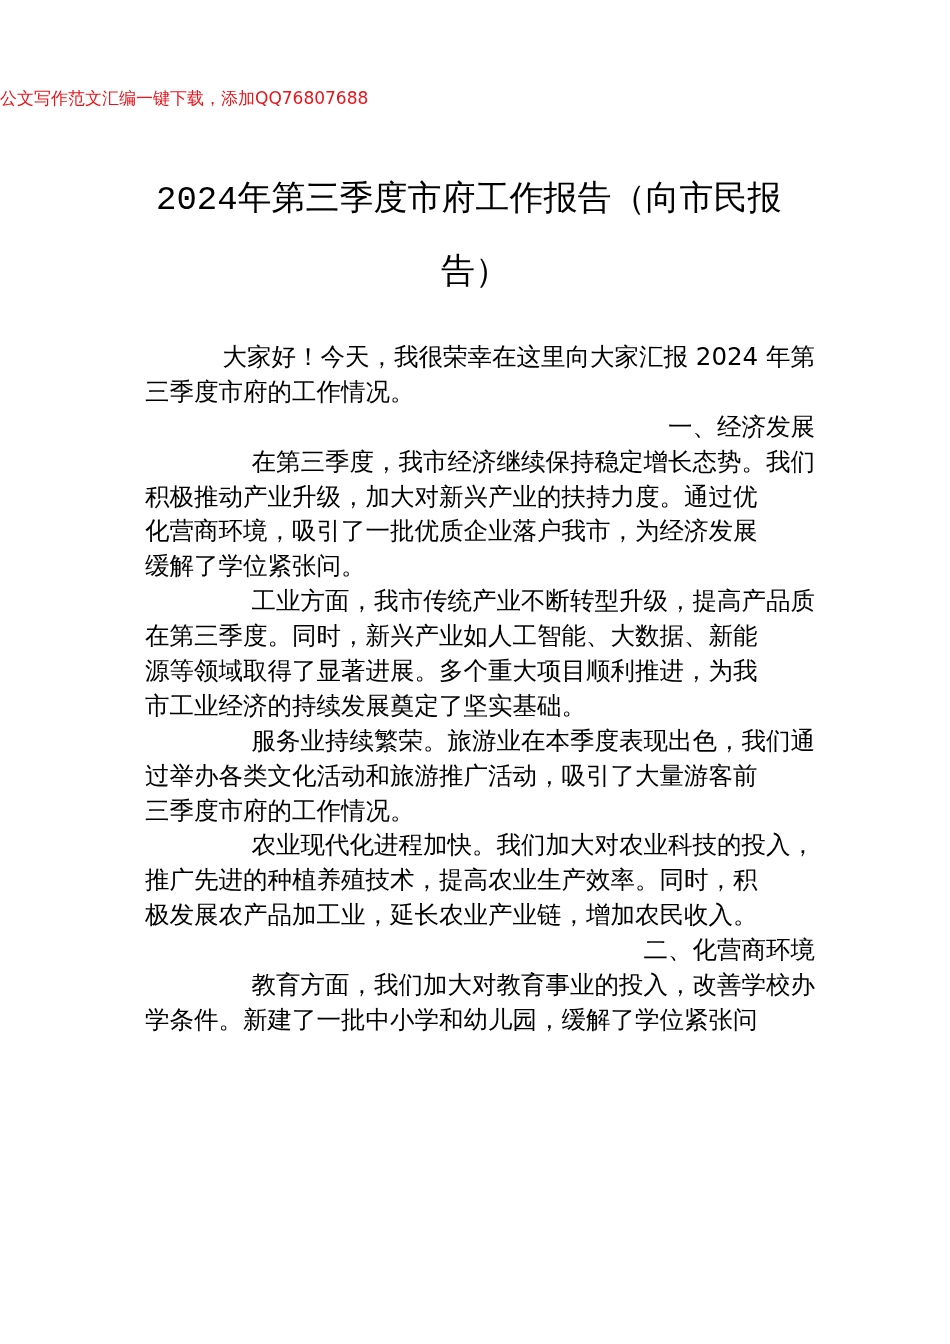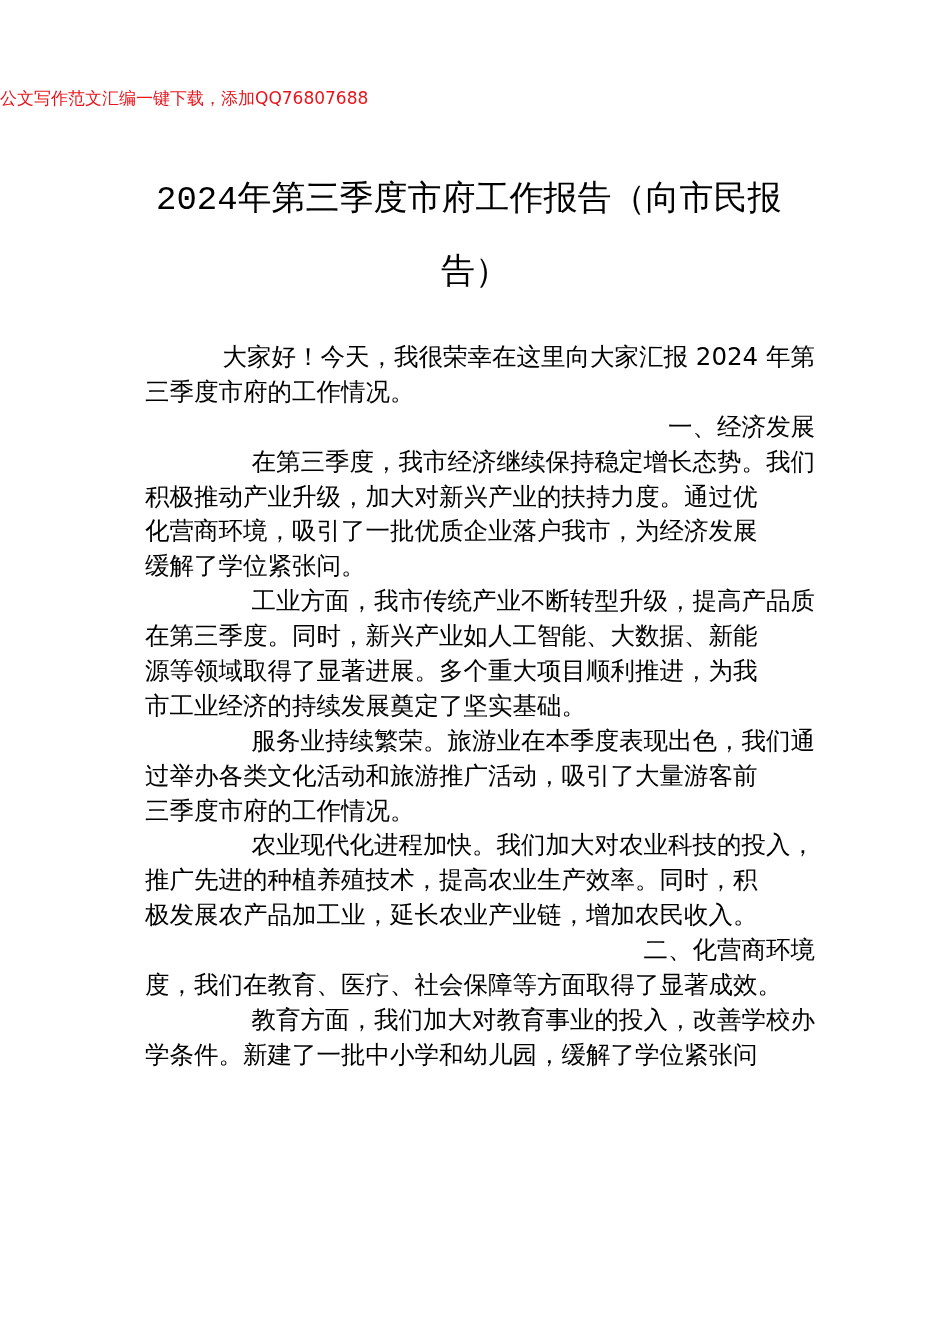--- a/index.html
+++ b/index.html
@@ -81,17 +81,16 @@
     <div class="line">在第三季度。同时，新兴产业如人工智能、大数据、新能</div>
     <div class="line">源等领域取得了显著进展。多个重大项目顺利推进，为我</div>
     <div class="line">市工业经济的持续发展奠定了坚实基础。</div>
     <div class="line indent">服务业持续繁荣。旅游业在本季度表现出色，我们通</div>
     <div class="line">过举办各类文化活动和旅游推广活动，吸引了大量游客前</div>
     <div class="line">三季度市府的工作情况。</div>
     <div class="line indent">农业现代化进程加快。我们加大对农业科技的投入，</div>
     <div class="line">推广先进的种植养殖技术，提高农业生产效率。同时，积</div>
     <div class="line">极发展农产品加工业，延长农业产业链，增加农民收入。</div>
     <div class="line indent">二、化营商环境</div>
-    <div class="line">度，我们在教育、医疗、社会保障等方面取得了显著成效。</div>
     <div class="line indent">教育方面，我们加大对教育事业的投入，改善学校办</div>
     <div class="line">学条件。新建了一批中小学和幼儿园，缓解了学位紧张问</div>
   </div>
 </div>
 
 </body></html>

